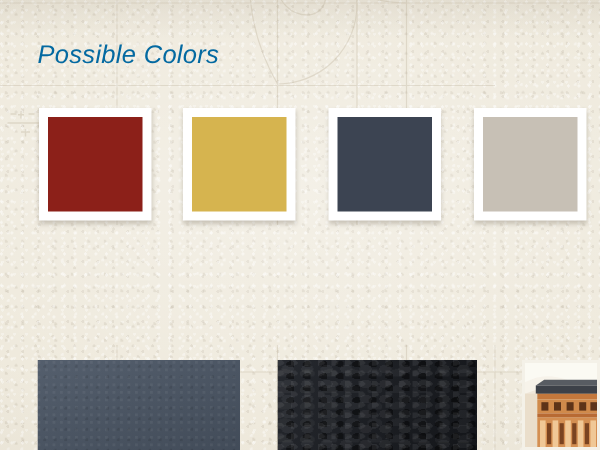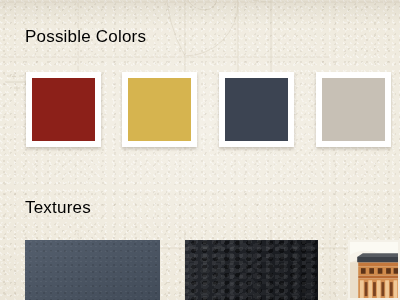--- a/index.html
+++ b/index.html
@@ -59,25 +59,26 @@
     left: 2px; top: 70px;
     width: 30px; height: 34px;
     pointer-events: none;
     opacity: .30;
   }
 
   
   .section-title {
     position: absolute;
     left: 25px;
-    color: #000000;
+    color: #0369a1;
     font-size: 17px;
     font-weight: 400;
     letter-spacing: .2px;
     white-space: nowrap;
+    font-style: italic;
   }
   #title-colors   { top: 27px; }
   #title-textures { top: 198px; }
 
   
   .swatch-row {
     position: absolute;
     left: 0;
     top: 72px;
     width: 400px;
@@ -190,21 +191,20 @@
     <div class="swatch" style="left:219px;">
       <div class="swatch-fill" style="background:#3c4452"></div>
     </div>
 
     <div class="swatch" style="left:316px;">
       <div class="swatch-fill" style="background:#c7c0b5"></div>
     </div>
 
   </div>
 
-  <div class="section-title" id="title-textures">Textures</div>
 
   <div class="texture-row">
 
     <div class="texture" style="left:25px; width:135px;">
       <div class="texture-surface tex-slate"></div>
     </div>
 
     <div class="texture" style="left:185px; width:133px;">
       <div class="texture-surface tex-leather"></div>
     </div>

